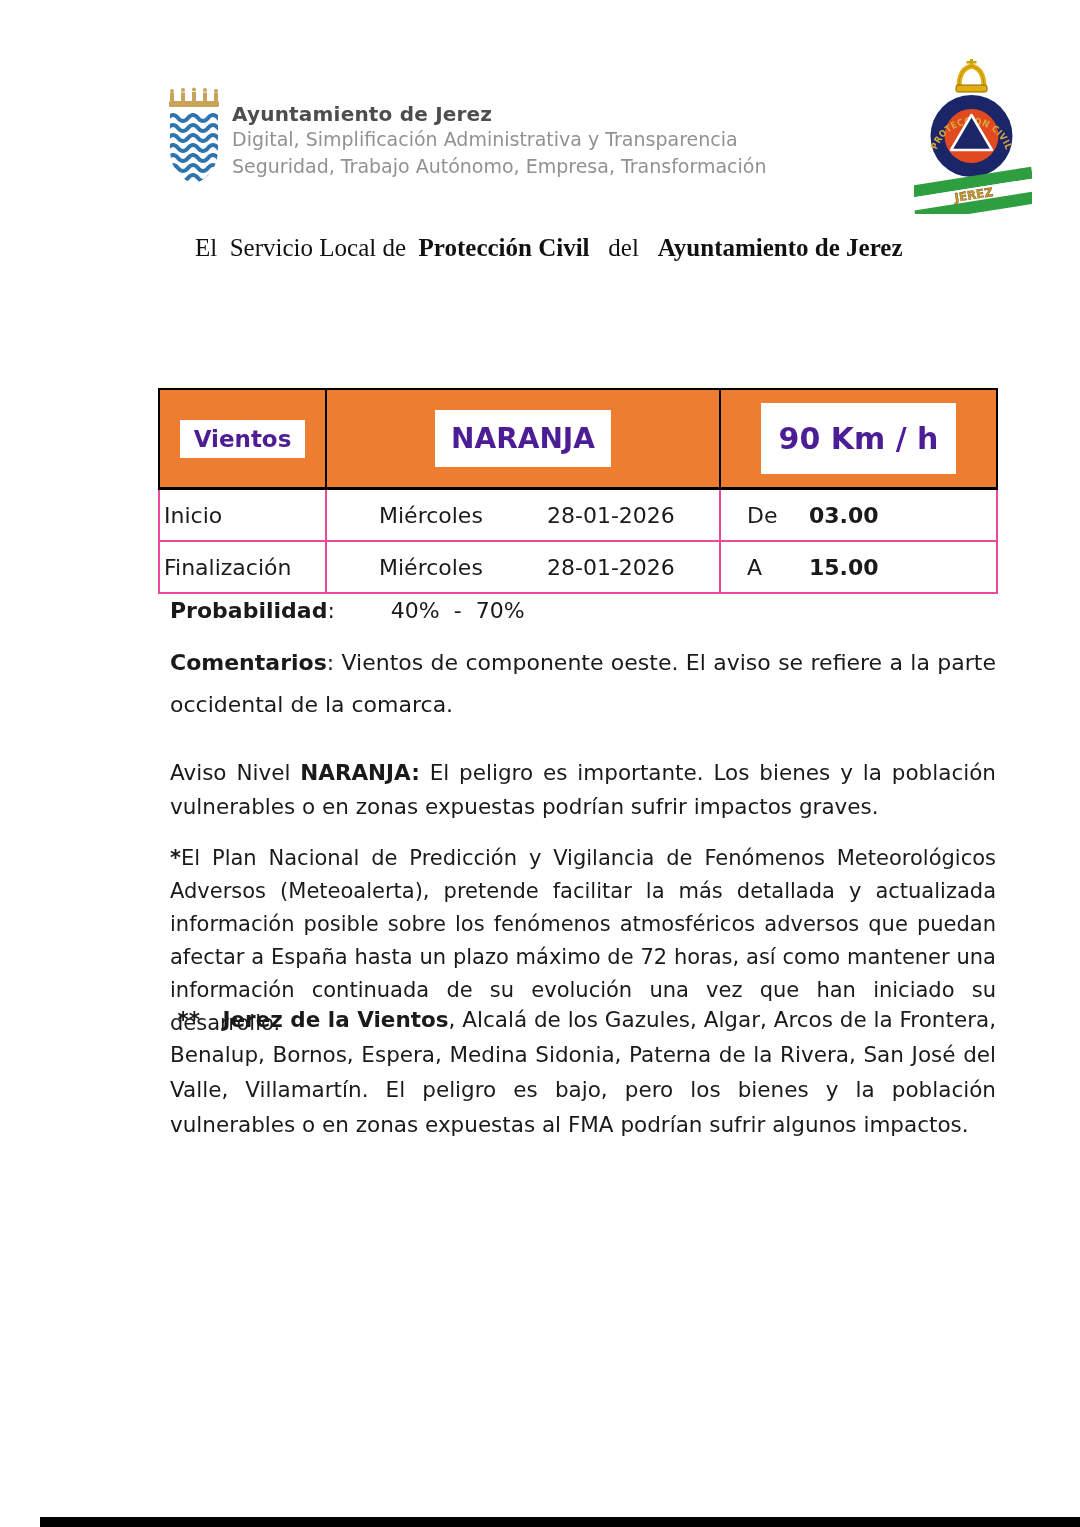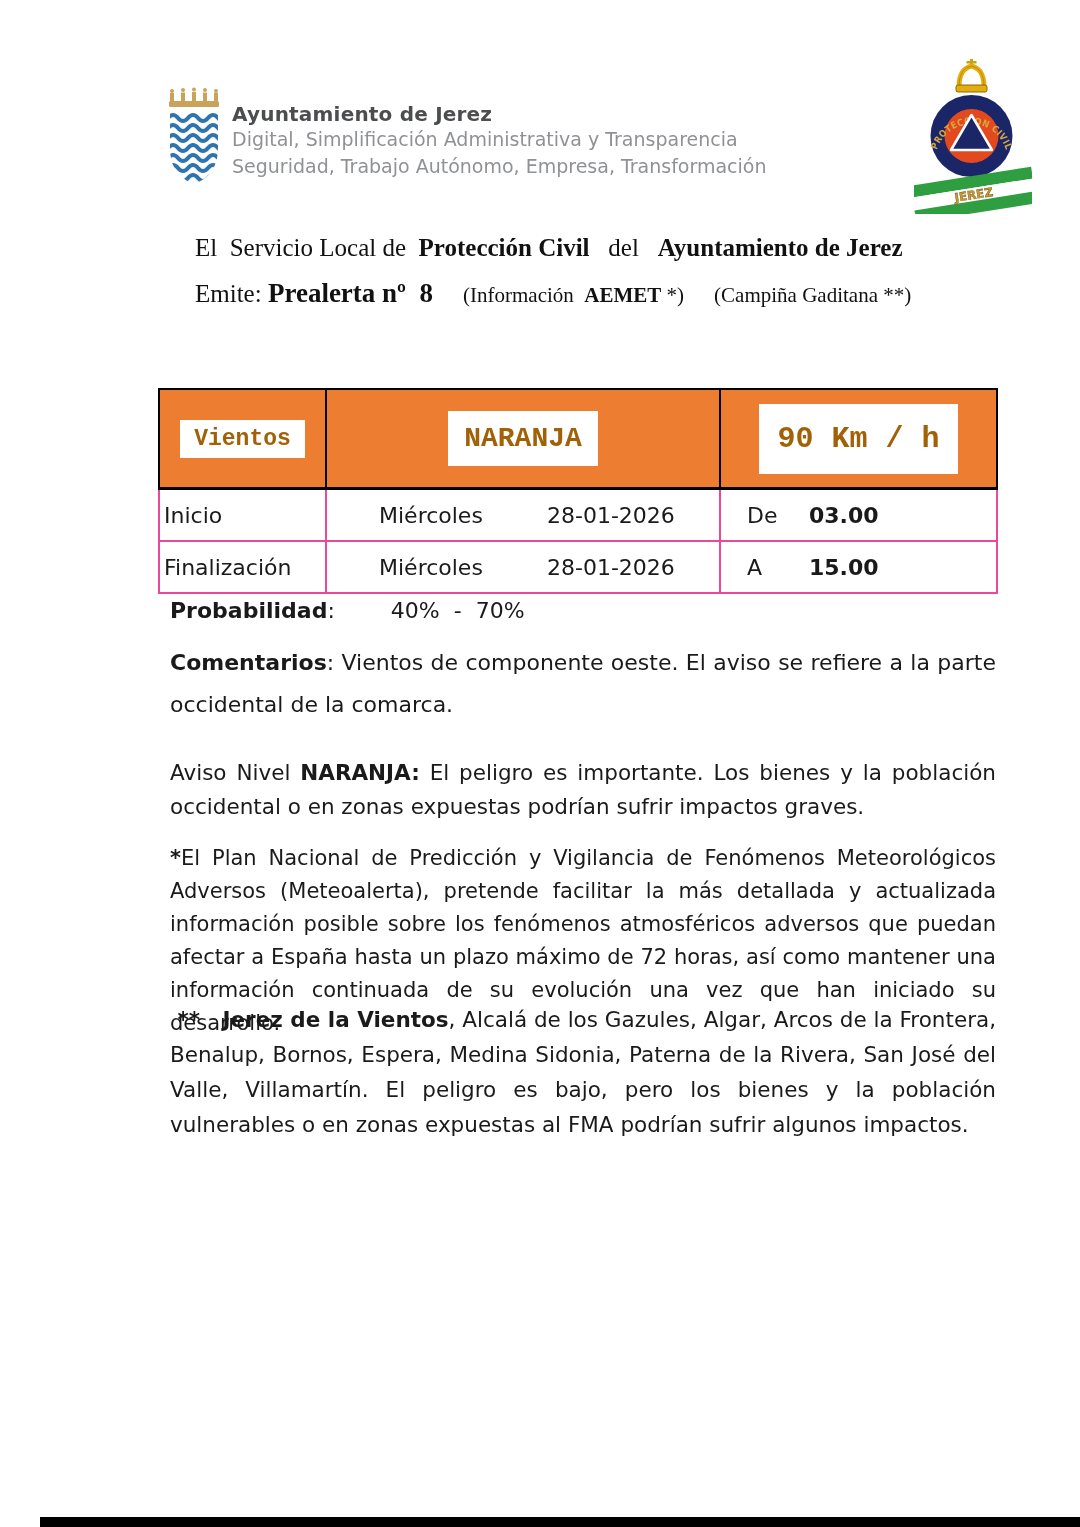--- a/index.html
+++ b/index.html
@@ -51,21 +51,21 @@
     background: var(--table-orange, #ED7D31);
     border: 2px solid #000;
     border-bottom: 3px solid #000;
     height: 95px; text-align: center; vertical-align: middle;
   }
   .alert-table td {
     border: 2px solid #ec4899;
     height: 42px; font-size: 22px; vertical-align: middle;
     padding: 4px; white-space: nowrap;
   }
-  .hl { background: #fff; display: inline-block; font-weight: bold; color: #a16207; font-family: Liberation Mono, monospace; }
+  .hl { background: #fff; display: inline-block; font-weight: bold; color: #4c1d95; }
   .hl-vientos { font-size: 23px; padding: 6px 14px; }
   .hl-naranja { font-size: 28px; padding: 12px 16px; }
   .hl-speed   { font-size: 30px; padding: 18px 18px; }
   .c-label { padding-left: 12px; }
   .c-day  { display: inline-block; margin-left: 48px; width: 168px; }
   .c-prep { display: inline-block; margin-left: 22px; width: 62px; }
   .c-time { font-weight: bold; }
 
   
   .section { position: absolute; left: 130px; width: 826px; }
@@ -151,23 +151,20 @@
         <rect x="-2" y="145" width="122" height="12" fill="#2f9e41"></rect>
         <text x="59" y="143" text-anchor="middle" font-family="DejaVu Sans, sans-serif" font-size="12" font-weight="bold" fill="#c99b2f" stroke="#6b4a14" stroke-width="0.4">JEREZ</text>
       </g>
     </svg>
   </div>
 
   <div class="doc-title">
     <span>El  Servicio Local de  </span><b class="run">Protección Civil</b><span>   del   </span><b class="run">Ayuntamiento de Jerez</b>
   </div>
 
-  <div class="emite">
-    <span>Emite: </span><b class="prealerta">Prealerta nº  8</b><span class="paren"><span>(Información  </span><b>AEMET</b><span> *)</span></span><span class="paren">(Campiña Gaditana **)</span>
-  </div>
 
   <table class="alert-table">
     <colgroup>
         <col class="c1">
         <col class="c2">
         <col class="c3">
       </colgroup>
     <thead>
       <tr>
         <th><span class="hl hl-vientos">Vientos</span></th>
@@ -191,21 +188,21 @@
 
   <div class="section prob">
     <span class="lbl">Probabilidad</span><span>:</span><span class="val">40%  -  70%</span>
   </div>
 
   <div class="section com">
     <span class="lbl">Comentarios</span><span>: Vientos de componente oeste. El aviso se refiere a la parte occidental de la comarca.</span>
   </div>
 
   <div class="section aviso">
-    <span>Aviso Nivel </span><b class="run">NARANJA:</b><span> El peligro es importante. Los bienes y la población occidental o en zonas expuestas podrían sufrir impactos graves.</span>
+    <span>Aviso Nivel </span><b class="run">NARANJA:</b><span> El peligro es importante. Los bienes y la población vulnerables o en zonas expuestas podrían sufrir impactos graves.</span>
   </div>
 
   <div class="section plan">
     <b class="run">*</b><span>El Plan Nacional de Predicción y Vigilancia de Fenómenos Meteorológicos Adversos (Meteoalerta), pretende facilitar la más detallada y actualizada información posible sobre los fenómenos atmosféricos adversos que puedan afectar a España hasta un plazo máximo de 72 horas, así como mantener una información continuada de su evolución una vez que han iniciado su desarrollo.</span>
   </div>
 
   <div class="section mun">
     <span class="start"> **   </span><b class="run">Jerez de la Vientos</b><span>, Alcalá de los Gazules, Algar, Arcos de la Frontera, Benalup, Bornos, Espera, Medina Sidonia, Paterna de la Rivera, San José del Valle, Villamartín. El peligro es bajo, pero los bienes y la población vulnerables o en zonas expuestas al FMA podrían sufrir algunos impactos.</span>
   </div>
 

